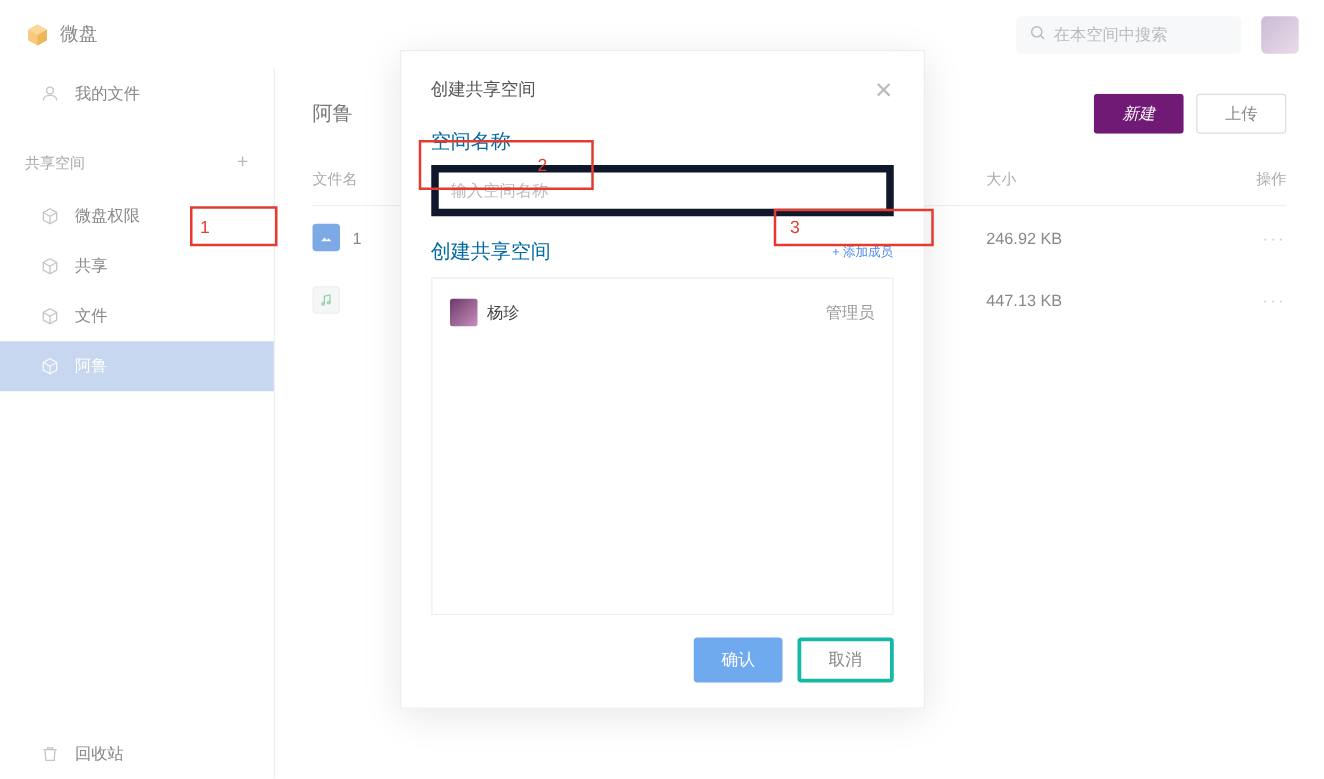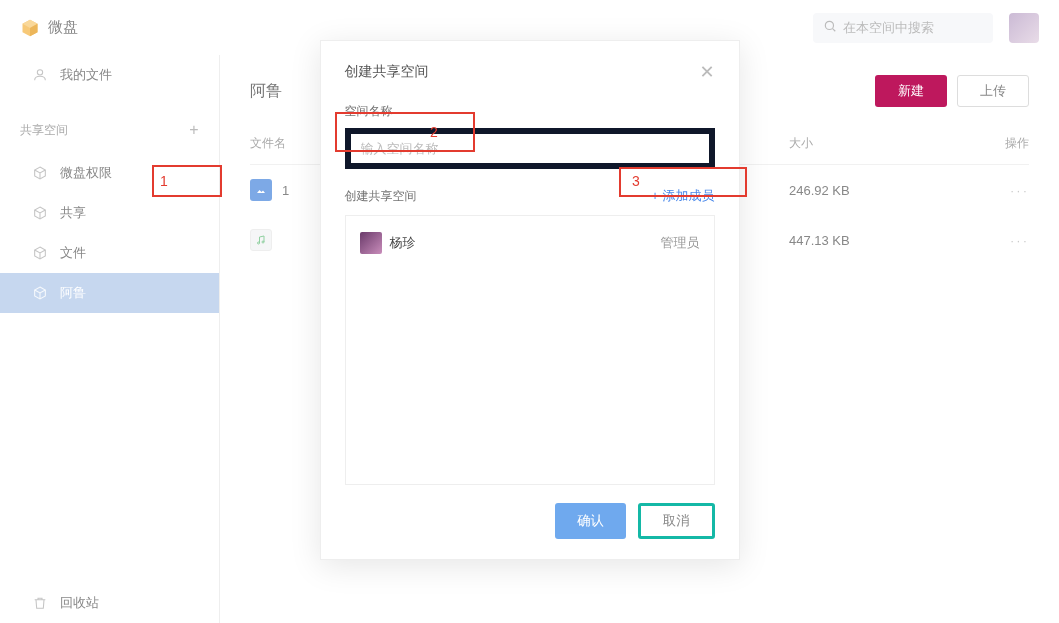--- a/index.html
+++ b/index.html
@@ -20,41 +20,41 @@
     .side-section .section-right { display: flex; align-items: center; gap: 8px; }
     .side-section .plus { width: 18px; height: 18px; display: flex; align-items: center; justify-content: center; cursor: pointer; color: #bbb; font-size: 16px; }
     .annotation { position: absolute; color: #e33b2f; font-size: 14px; font-family: Arial; pointer-events: none; }
     .annotation-box { position: absolute; border: 2px solid #e33b2f; pointer-events: none; }
     .side-spacer { flex: 1; }
     .main { flex: 1; padding: 20px 30px; position: relative; }
     .main-head { display: flex; align-items: center; margin-bottom: 20px; }
     .main-title { font-size: 16px; color: #777; }
     .main-head-spacer { flex: 1; }
     .btn { padding: 6px 22px; border-radius: 3px; cursor: pointer; font-size: 13px; border: 1px solid transparent; }
-    .btn-primary { background: #be185d; color: #fff; }
+    .btn-primary { background: #701a75; color: #fff; font-style: italic; }
     .btn-outline { border: 1px solid #ddd; color: #888; margin-left: 10px; background: #fff; }
     .table-head { display: flex; color: #aaa; font-size: 12px; padding: 8px 0 12px; border-bottom: 1px solid #f1f1f1; }
     .col-name { flex: 1; }
     .col-size { width: 180px; text-align: left; }
     .col-op { width: 60px; text-align: right; }
     .row { display: flex; align-items: center; padding: 14px 0; color: #888; font-size: 13px; }
     .row .file-ico { width: 22px; height: 22px; border-radius: 3px; margin-right: 10px; display: flex; align-items: center; justify-content: center; }
     .row .file-ico.img { background: #7da9e6; }
     .row .file-ico.audio { background: #f5f6f7; border: 1px solid #eee; }
     .dots { color: #ccc; letter-spacing: 2px; cursor: pointer; }
     .modal-overlay { position: absolute; inset: 0; display: flex; justify-content: center; align-items: flex-start; padding-top: 40px; }
     .modal { width: 420px; background: #fff; border: 1px solid #eee; box-shadow: 0 6px 30px rgba(0,0,0,0.1); padding: 20px 24px; }
     .modal-head { display: flex; align-items: center; justify-content: space-between; margin-bottom: 20px; }
     .modal-title { font-size: 14px; color: #555; }
     .close-x { cursor: pointer; color: #bbb; font-size: 18px; }
-    .form-label { font-size: 12px; color: #737373; margin-bottom: 8px; }
+    .form-label { font-size: 16px; color: #0369a1; margin-bottom: 8px; }
     .form-input { width: 100%; border: 6px solid #0f172a; padding: 7px 10px; font-size: 13px; outline: none; color: #333; margin-bottom: 18px; }
     .form-input::placeholder { color: #bbb; }
     .member-head { display: flex; align-items: center; justify-content: space-between; margin-bottom: 10px; }
-    .add-member { color: #4a88ea; font-size: 13px; cursor: pointer; }
+    .add-member { color: #4a88ea; font-size: 10px; cursor: pointer; }
     .member-list { border: 1px solid #eee; height: 270px; padding: 10px; }
     .member-row { display: flex; align-items: center; padding: 6px 4px; }
     .member-avatar { width: 22px; height: 22px; background: linear-gradient(135deg,#6a3a6a,#c98dbb); border-radius: 2px; margin-right: 8px; }
     .member-role { color: #999; font-size: 13px; }
     .modal-foot { display: flex; justify-content: flex-end; gap: 12px; margin-top: 18px; }
     .btn-confirm { background: #6fa9ee; color: #fff; padding: 6px 22px; border-radius: 3px; cursor: pointer; border: none; }
     .btn-cancel { background: #fff; border: 3px solid #14b8a6; color: #888; padding: 6px 22px; border-radius: 3px; cursor: pointer; }
   </style>
 </head>
 <body>

